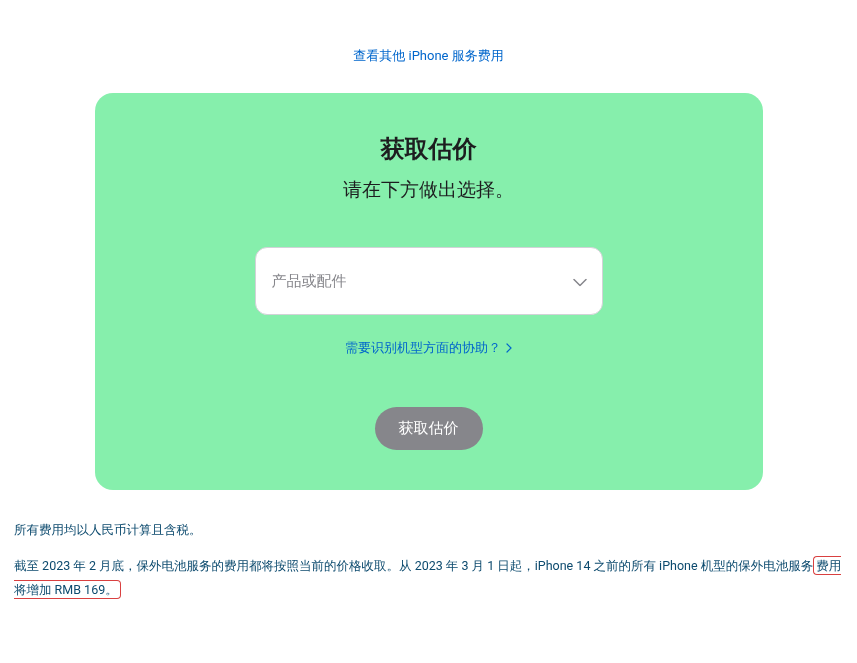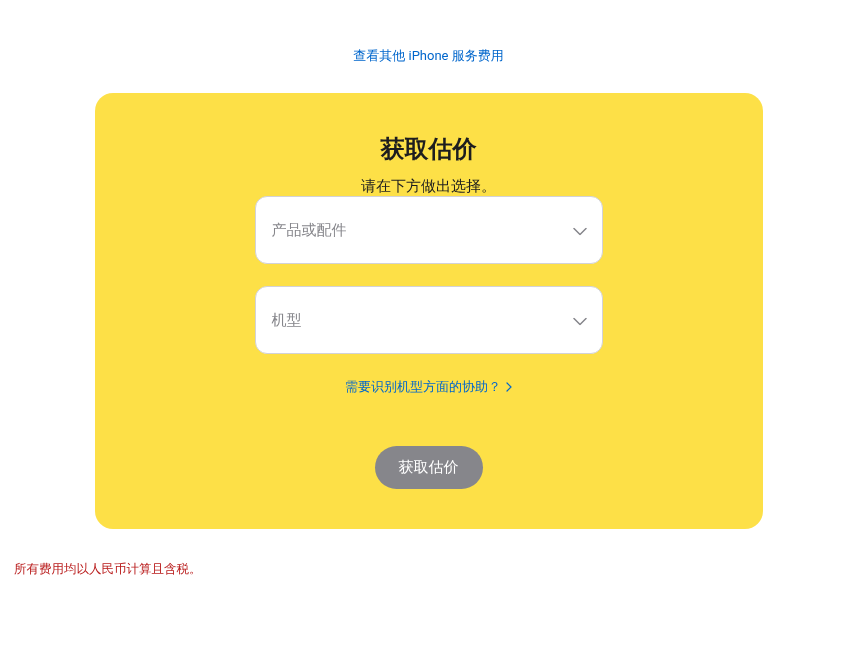--- a/index.html
+++ b/index.html
@@ -20,36 +20,37 @@
     .top-link {
       text-align: center;
       padding: 45px 0 28px 0;
     }
     .top-link a {
       color: #0066cc;
       text-decoration: none;
       font-size: 13px;
     }
     .card {
-      background: #fde047;
+      background: #86efac;
       border-radius: 18px;
       max-width: 668px;
       margin: 0 auto;
       padding: 40px 40px 40px 40px;
       text-align: center;
     }
     .card-title {
       font-size: 24px;
       font-weight: 600;
       color: #1d1d1f;
       margin-bottom: 12px;
     }
     .card-subtitle {
-      font-size: 15px;
+      font-size: 19px;
       color: #1d1d1f;
+      margin-bottom: 44px;
     }
     .select-wrapper {
       position: relative;
       max-width: 348px;
       margin: 0 auto 22px auto;
     }
     .select-field {
       width: 100%;
       height: 68px;
       background: #ffffff;
@@ -94,21 +95,21 @@
       font-size: 15px;
       cursor: pointer;
     }
     .footer-text {
       max-width: 840px;
       margin: 28px auto 0 auto;
       padding: 0 4px;
     }
     .footer-text p {
       font-size: 12.5px;
-      color: #b91c1c;
+      color: #0c4a6e;
       line-height: 1.9;
       margin-bottom: 12px;
     }
     .highlight-box {
       display: inline;
       border: 1px solid #d94040;
       border-radius: 4px;
       padding: 1px 2px;
     }
   </style>
@@ -126,39 +127,34 @@
 
     <div class="select-wrapper">
       <button class="select-field">产品或配件</button>
       <span class="select-chevron">
         <svg width="14" height="8" viewBox="0 0 14 8" fill="none">
           <path d="M1 1L7 7L13 1" stroke="currentColor" stroke-width="1.5" stroke-linecap="round" stroke-linejoin="round"></path>
         </svg>
       </span>
     </div>
 
-    <div class="select-wrapper">
-      <button class="select-field">机型</button>
-      <span class="select-chevron">
-        <svg width="14" height="8" viewBox="0 0 14 8" fill="none">
-          <path d="M1 1L7 7L13 1" stroke="currentColor" stroke-width="1.5" stroke-linecap="round" stroke-linejoin="round"></path>
-        </svg>
-      </span>
-    </div>
 
     <div class="help-link">
       <a href="#">
         <span>需要识别机型方面的协助？</span>
         <span class="help-chevron">
           <svg width="6" height="10" viewBox="0 0 6 10" fill="none">
             <path d="M1 1L5 5L1 9" stroke="currentColor" stroke-width="1.2" stroke-linecap="round" stroke-linejoin="round"></path>
           </svg>
         </span>
       </a>
     </div>
 
     <button class="estimate-btn">获取估价</button>
   </div>
 
   <div class="footer-text">
     <p>所有费用均以人民币计算且含税。</p>
+    <p>
+      <span>截至 2023 年 2 月底，保外电池服务的费用都将按照当前的价格收取。从 2023 年 3 月 1 日起，iPhone 14 之前的所有 iPhone 机型的保外电池服务</span><span class="highlight-box">费用将增加 RMB 169。</span>
+    </p>
   </div>
 </div>
 
 </body></html>

